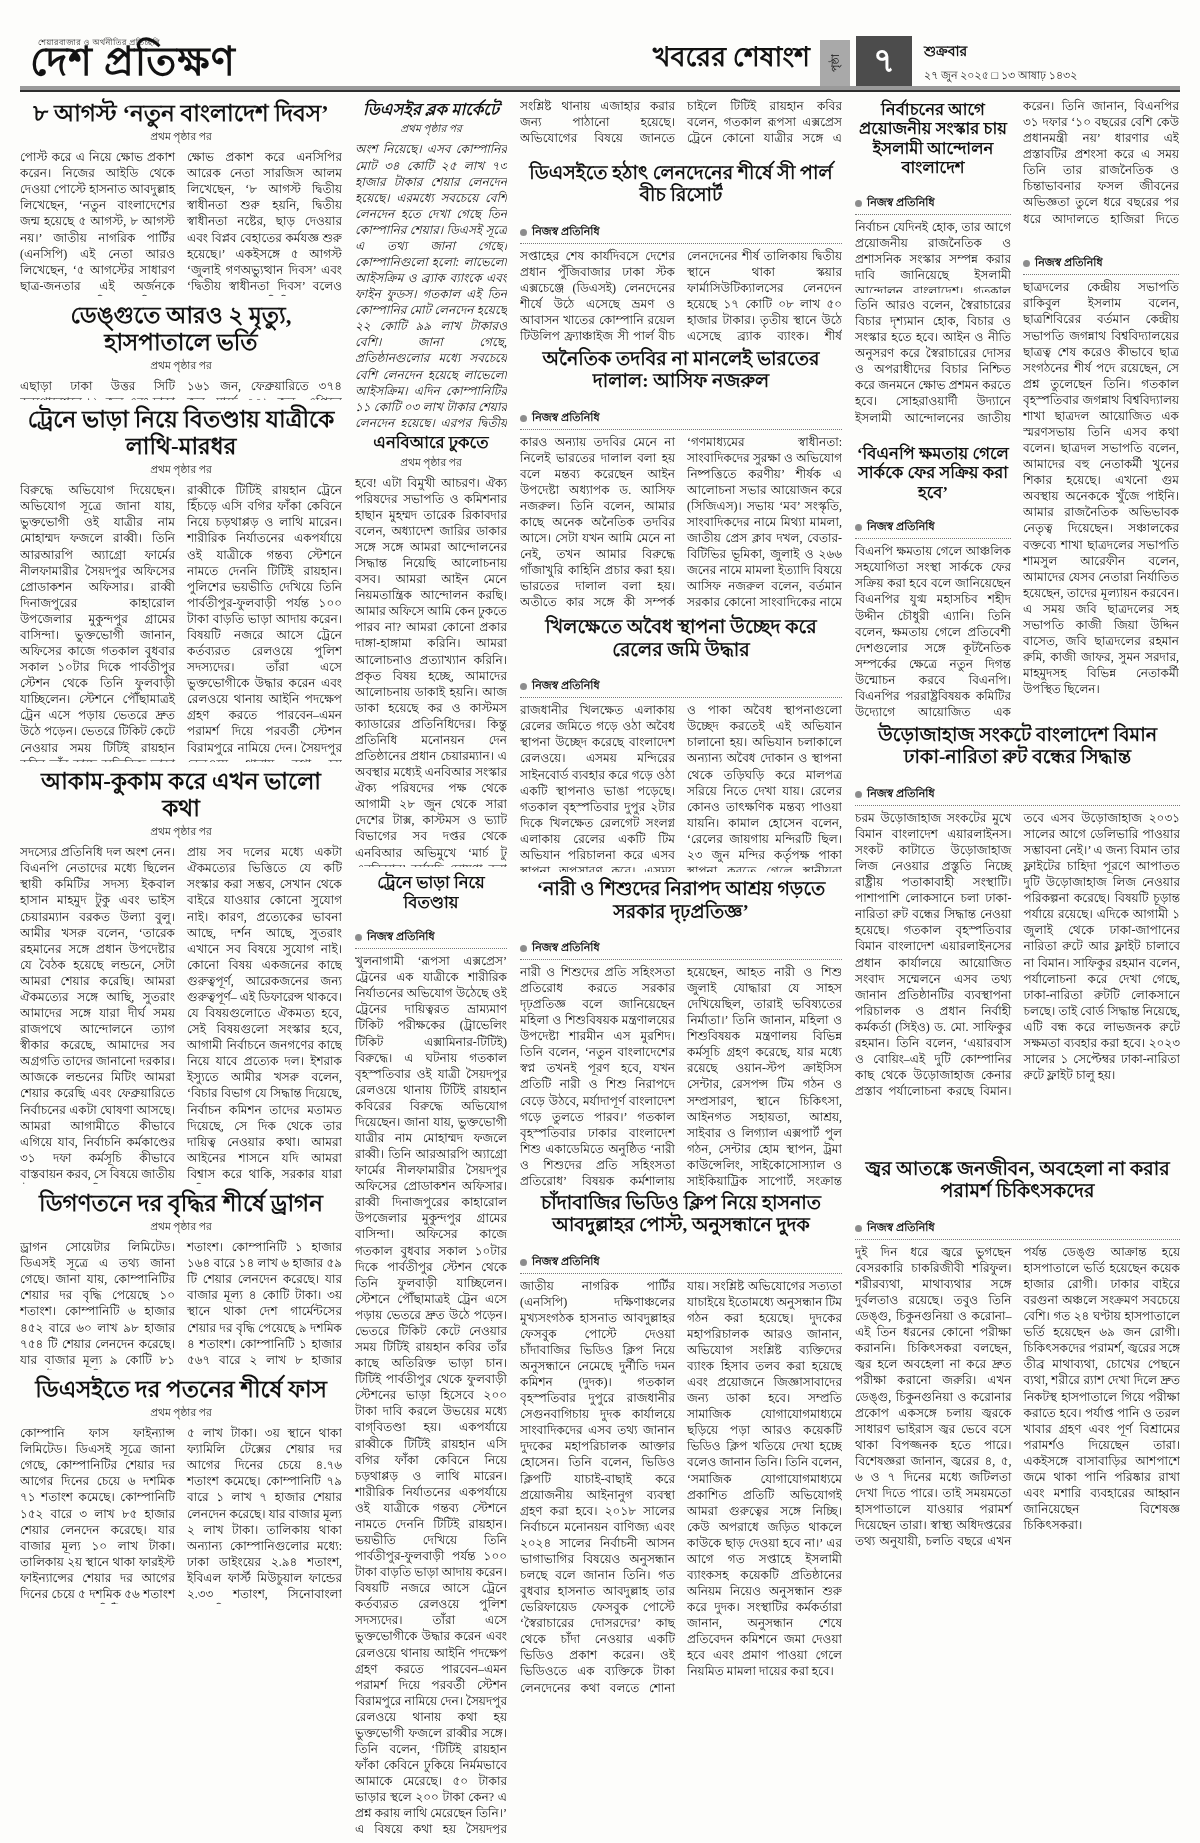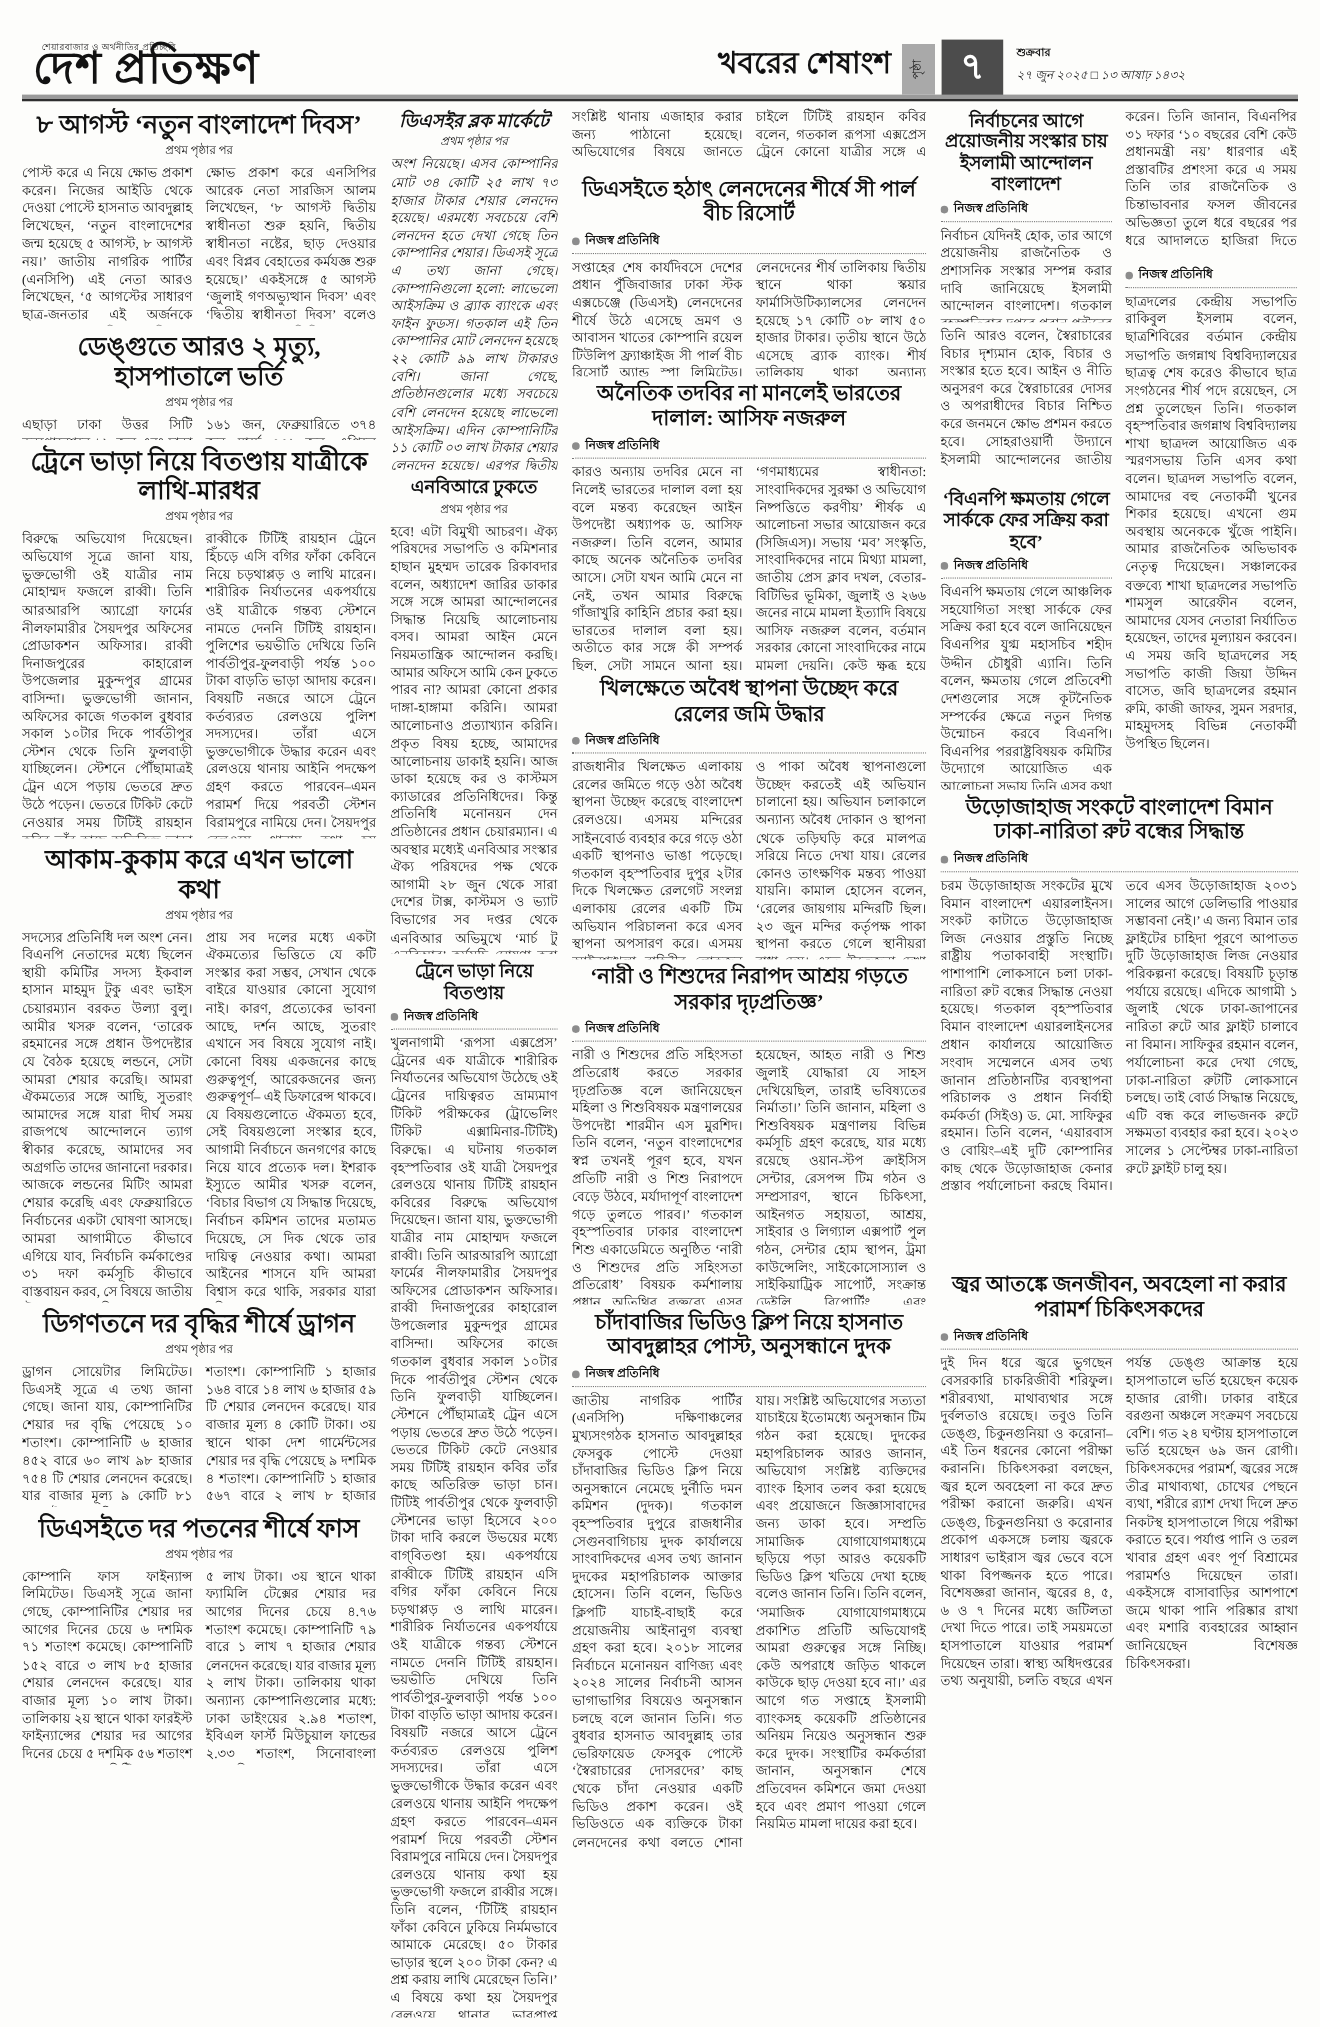--- a/index.html
+++ b/index.html
@@ -11,40 +11,40 @@
   
   .header{position:absolute; left:20px; top:0; width:1160px; height:88px;}
   .tagline{position:absolute; left:18px; top:36px; font-size:8px; color:#222; letter-spacing:.5px;}
   .masthead{position:absolute; left:10px; top:42px; font-size:40px; font-weight:bold; letter-spacing:1px; line-height:1;}
   .section-title{position:absolute; right:370px; top:44px; font-size:27px; font-weight:bold; line-height:1;}
   .page-word-box{position:absolute; right:330px; top:40px; width:30px; height:46px; background:#a9a9a9; color:#111;
      display:flex; align-items:center; justify-content:center; font-size:11px; writing-mode:vertical-rl; transform:rotate(180deg);}
   .page-num-box{position:absolute; right:268px; top:36px; width:56px; height:52px; background:#4c4c4c; color:#fff;
      display:flex; align-items:center; justify-content:center; font-size:34px; font-weight:bold;}
   .date-block{position:absolute; right:60px; top:40px; width:196px;}
-  .date-day{font-size:10px; font-weight:bold;}
-  .date-line{font-size:11px; margin-top:3px; color:#1a1a1a;font-style:italic;}
+  .date-day{font-size:14px; font-weight:bold;}
+  .date-line{font-size:11px; margin-top:3px; color:#1a1a1a;}
   .header-rule{position:absolute; left:0; top:86px; width:1160px; height:4px; background:#9a9a9a; border-bottom:2px solid #2e2e2e;}
   
   .content{position:absolute; left:20px; top:98px; width:1160px; height:1740px; display:flex; gap:13px;}
   .region{display:flex; flex-direction:column;}
   .region-left{width:322px;}
   .region-mid{width:152px;}
   .region-center{width:322px;}
   .region-right{width:325px;}
   .right-top{display:flex; gap:12px; height:624px;}
   .right-col{width:156px; display:flex; flex-direction:column;}
   
   .story{overflow:hidden; margin-bottom:4px;}
   .story h2{margin:2px 0 2px 0; text-align:center; font-weight:bold; line-height:1.18;}
   .h-xl{font-size:23px;}
   .h-lg{font-size:19px;}
   .h-md{font-size:16.5px;}
   .cont{text-align:center; font-size:10.5px; margin:0 0 3px 0;}
-  .byline{display:flex; align-items:center; gap:5px; font-size:11px; font-weight:bold; margin:3px 0 1px 0;}
+  .byline{display:flex; align-items:center; gap:5px; font-size:11px; font-weight:bold; margin:16px 0 1px 0;}
   .dot{width:7px; height:7px; border-radius:50%; background:#8c8c8c; display:inline-block;}
   .dotrule{border-bottom:1.5px dotted #777; margin:1px 0 4px 0;}
   .body{font-size:12px; line-height:1.34; text-align:justify; word-break:break-word;}
   .cols2{column-count:2; column-gap:12px;}
   .cols1{column-count:1;}
 </style>
 </head>
 <body>
 
 <div class="page">

